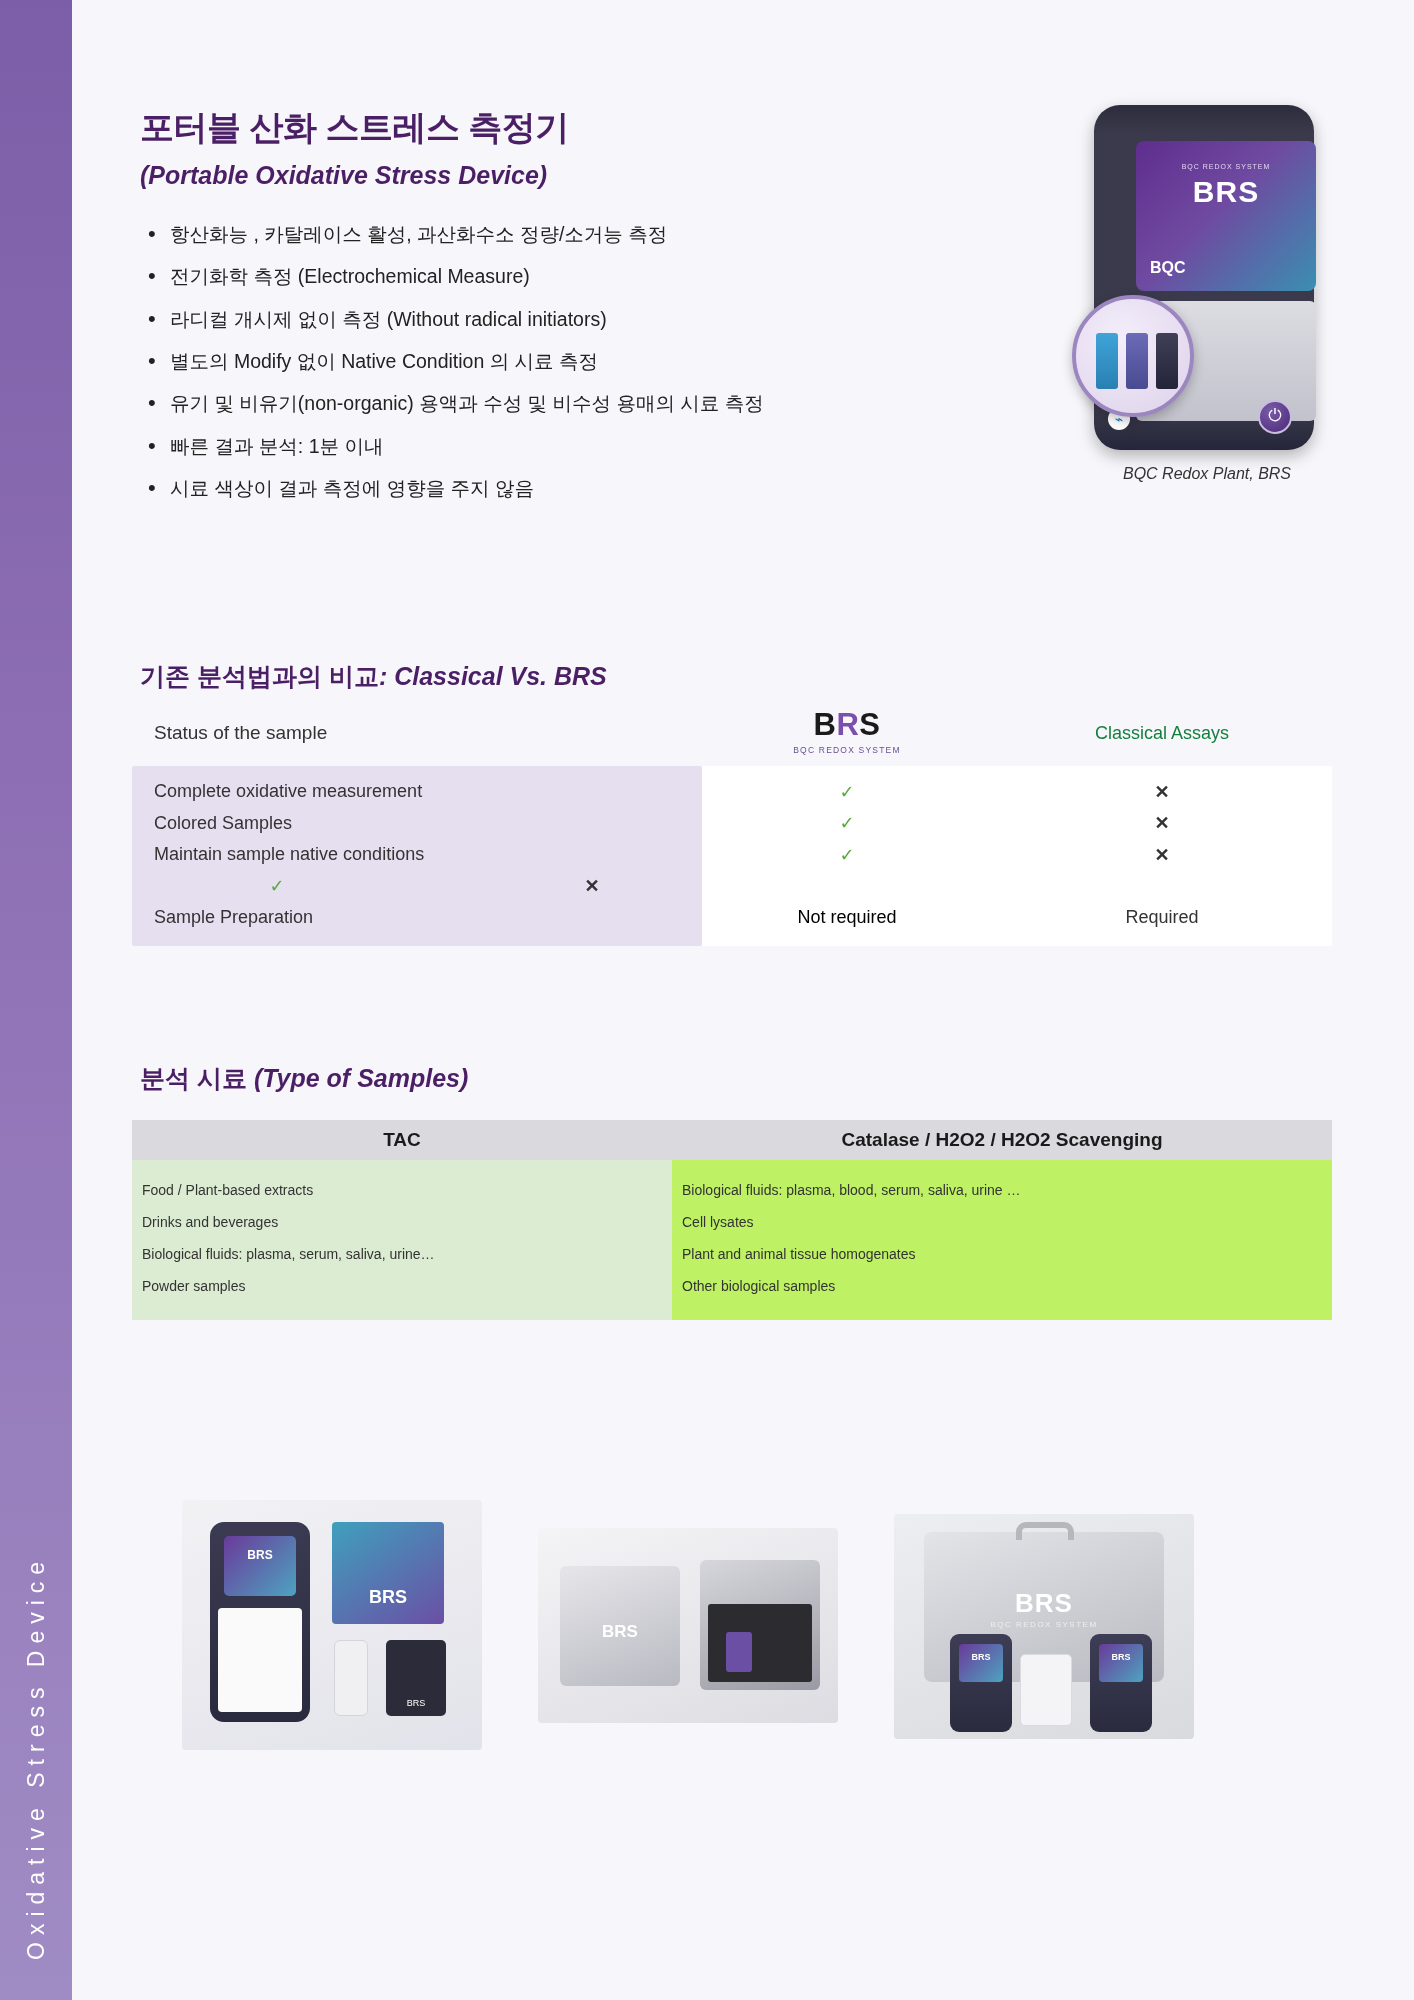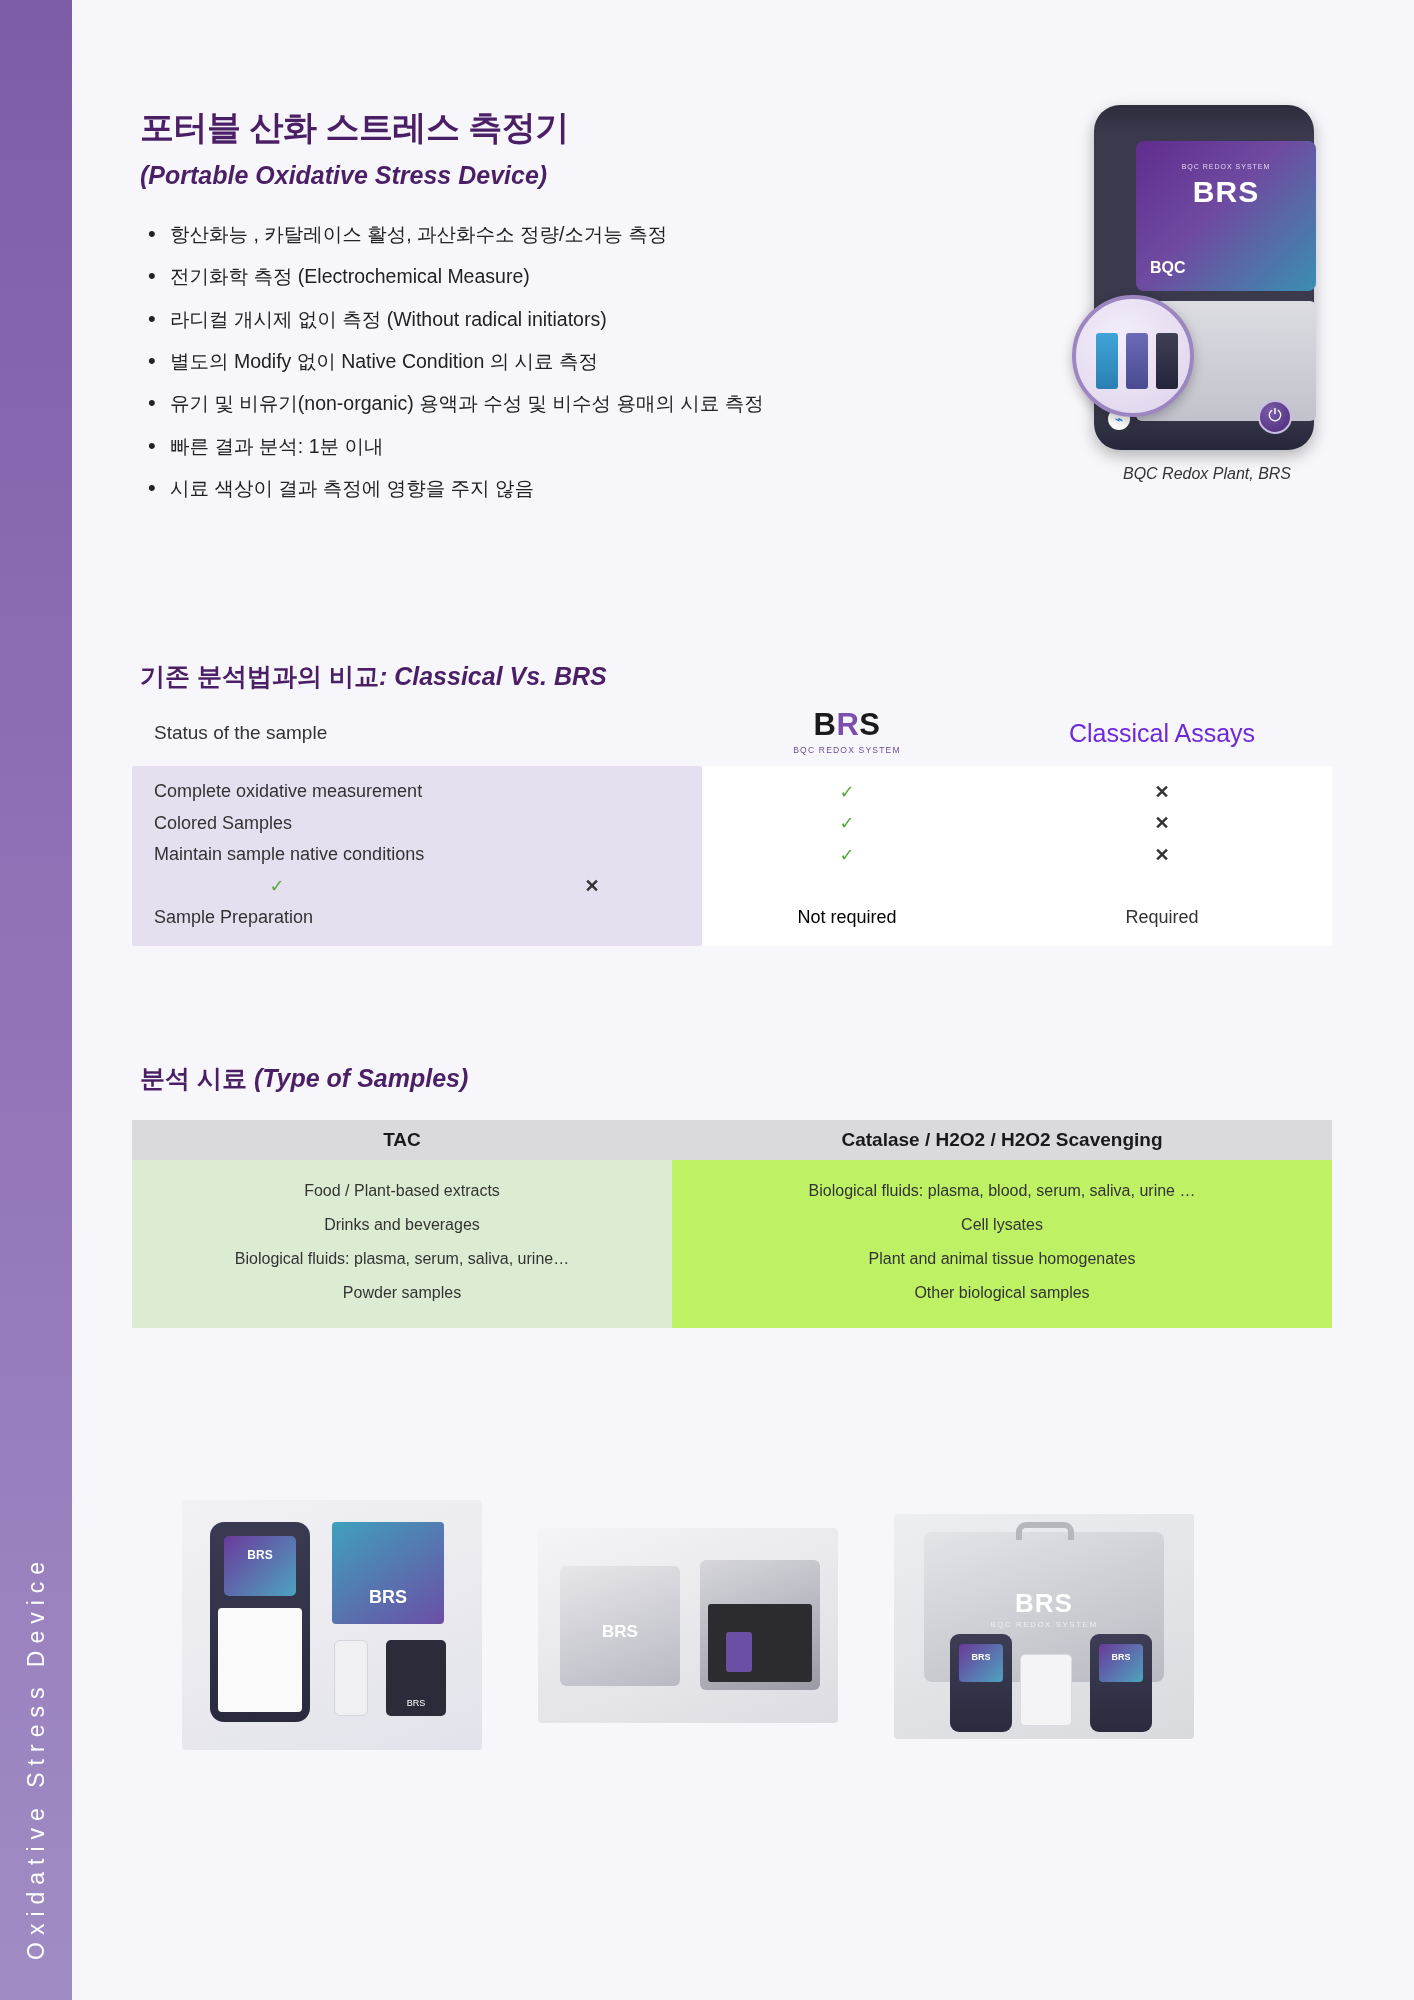--- a/index.html
+++ b/index.html
@@ -177,21 +177,21 @@
     left: 60px; top: 700px;
     width: 1200px;
   }
   .cmp-head {
     display: flex;
     height: 66px;
     align-items: center;
   }
   .cmp-head .c1 { width: 570px; padding-left: 22px; font-size: 19px; color: #333; }
   .cmp-head .c2 { width: 290px; text-align: center; }
-  .cmp-head .c3 { width: 340px; text-align: center; font-size: 25px; color: #6d28d9; }
+  .cmp-head .c3 { width: 340px; text-align: center; font-size: 18px; color: #15803d; }
   .brs-logo { display:inline-block; text-align:center; line-height:1; }
   .brs-logo .big { font-size: 31px; font-weight: bold; color: #1a1a1a; letter-spacing: .5px; }
   .brs-logo .big .r { color: #7a4fae; }
   .brs-logo .small { font-size: 8.5px; color: #6b4d94; letter-spacing: 1.2px; margin-top: 2px; }
 
   .cmp-body { position: relative; }
   .cmp-row {
     display: flex;
     height: 31.5px;
     align-items: center;
@@ -238,21 +238,21 @@
   .samp-head .h1 { width: 540px; }
   .samp-head .h2 { width: 660px; }
   .samp-cols { display: flex; }
   .samp-col-a {
     width: 540px; background: #dcecd2; padding: 14px 10px 18px 10px;
   }
   .samp-col-b {
     width: 660px; background: #bef264; padding: 14px 10px 18px 10px;
   }
   .samp-col-a div, .samp-col-b div {
-    text-align: center; font-size: 16px; color: #333; padding: 8px 0;
+    font-size: 14px; color: #333; padding: 8px 0;
   }
 
   
   .photos {
     position: absolute;
     left: 110px; top: 1500px;
     width: 1160px; height: 260px;
   }
   .photo {
     position: absolute;

